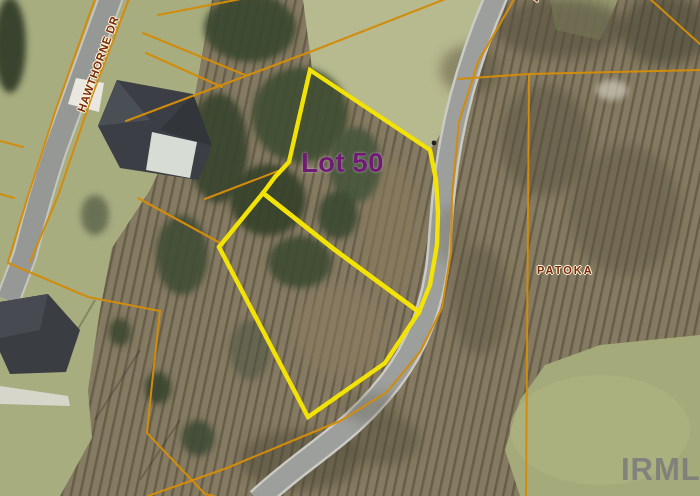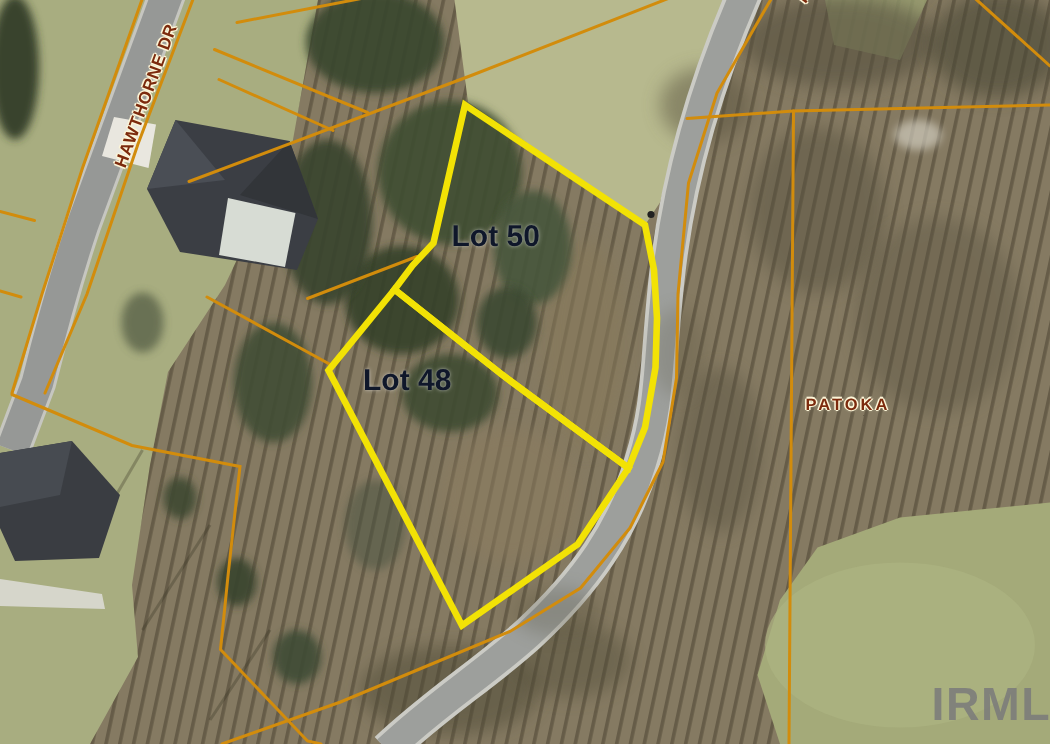--- a/index.html
+++ b/index.html
@@ -8,21 +8,21 @@
     font-family:"Liberation Sans","DejaVu Sans",sans-serif;
     background:#a8ad80;
   }
   #stage svg{position:absolute;left:0;top:0;}
   .maplabel{position:absolute;white-space:nowrap;pointer-events:none;}
   .street{
     color:#7c2a0d;font-weight:bold;font-size:11.5px;letter-spacing:.5px;
     text-shadow:1px 0 0 #fdf6d8,-1px 0 0 #fdf6d8,0 1px 0 #fdf6d8,0 -1px 0 #fdf6d8,0 0 2px #fdf6d8;
   }
   .lotlabel{
-    color:#0f172a;font-weight:bold;font-size:20px;
+    color:#701a75;font-weight:bold;font-size:28px;
     text-shadow:0 0 3px rgba(255,255,255,.45),0 0 1px rgba(255,255,255,.35);
   }
   .hawthorne{left:38px;top:58px;width:120px;text-align:center;transform:rotate(-70deg);transform-origin:center;}
   .ppartial{left:532px;top:-10px;transform:rotate(-52deg);font-size:12px;}
   .lot50{left:301px;top:147px;}
   .lot48{left:242px;top:243px;}
   .patoka{left:537px;top:264px;font-size:11px;letter-spacing:2px;}
   .watermark{
     left:621px;top:452px;font-size:31px;font-weight:bold;letter-spacing:1px;
     color:rgba(122,122,122,.85);
@@ -147,18 +147,17 @@
       <polygon points="263,193 335,250 419,312 385,363 308,417 219,247"></polygon>
     </g>
   </svg>
 
   <div class="maplabel street hawthorne">HAWTHORNE DR</div>
 
   <div class="maplabel street ppartial">P</div>
 
   <div class="maplabel lotlabel lot50">Lot 50</div>
 
-  <div class="maplabel lotlabel lot48">Lot 48</div>
 
   <div class="maplabel street patoka">PATOKA</div>
 
   <div class="maplabel watermark">IRMLS</div>
 </div>
 
 </body></html>

